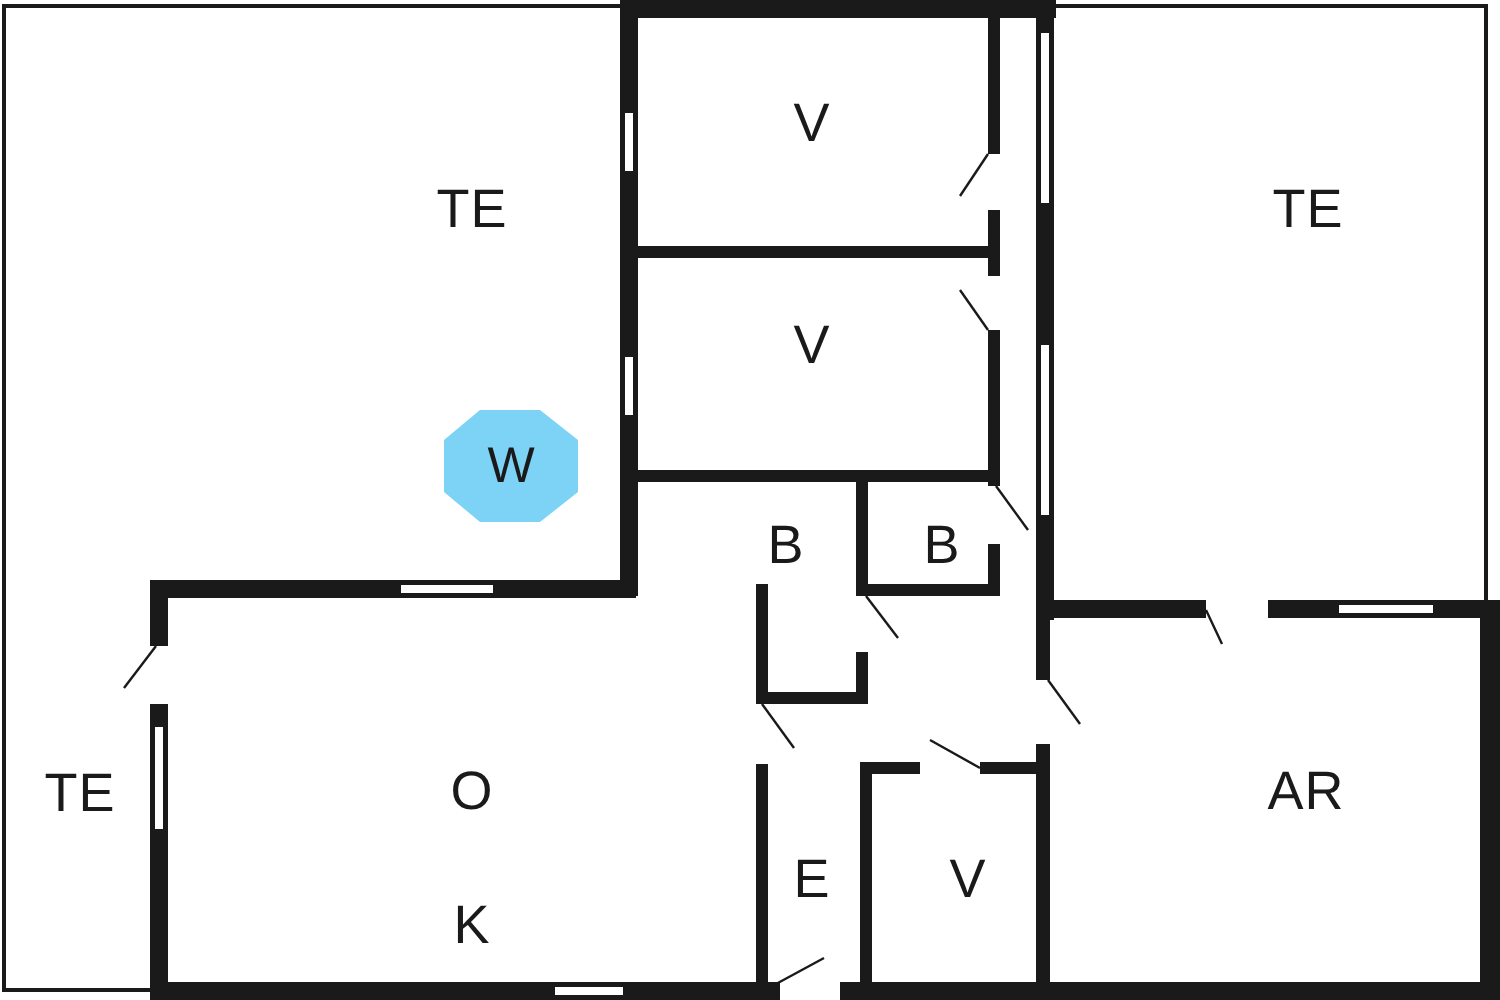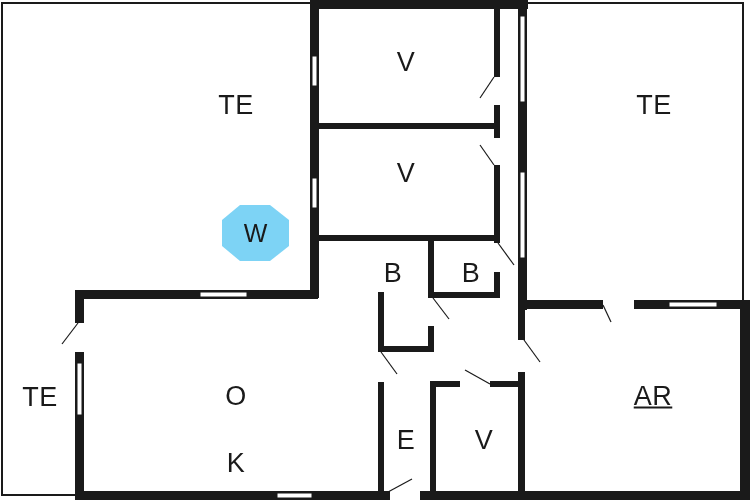--- a/index.html
+++ b/index.html
@@ -102,17 +102,17 @@
 <div class="lbl" style="left:406px; top:62px;">V</div>
 <div class="lbl" style="left:406px; top:173px;">V</div>
 <div class="lbl" style="left:654px; top:105px;">TE</div>
 <div class="lbl" style="left:393px; top:273px;">B</div>
 <div class="lbl" style="left:471px; top:273px;">B</div>
 <div class="lbl" style="left:40px; top:397px;">TE</div>
 <div class="lbl" style="left:236px; top:396px;">O</div>
 <div class="lbl" style="left:236px; top:463px;">K</div>
 <div class="lbl" style="left:406px; top:440px;">E</div>
 <div class="lbl" style="left:484px; top:440px;">V</div>
-<div class="lbl" style="left:653px; top:396px;text-decoration:underline;">AR</div>
+<div class="lbl" style="left:653px; top:396px;">AR</div>
 
 <div class="wc">
   <div class="wc-label">W</div>
 </div>
 
 </body></html>

